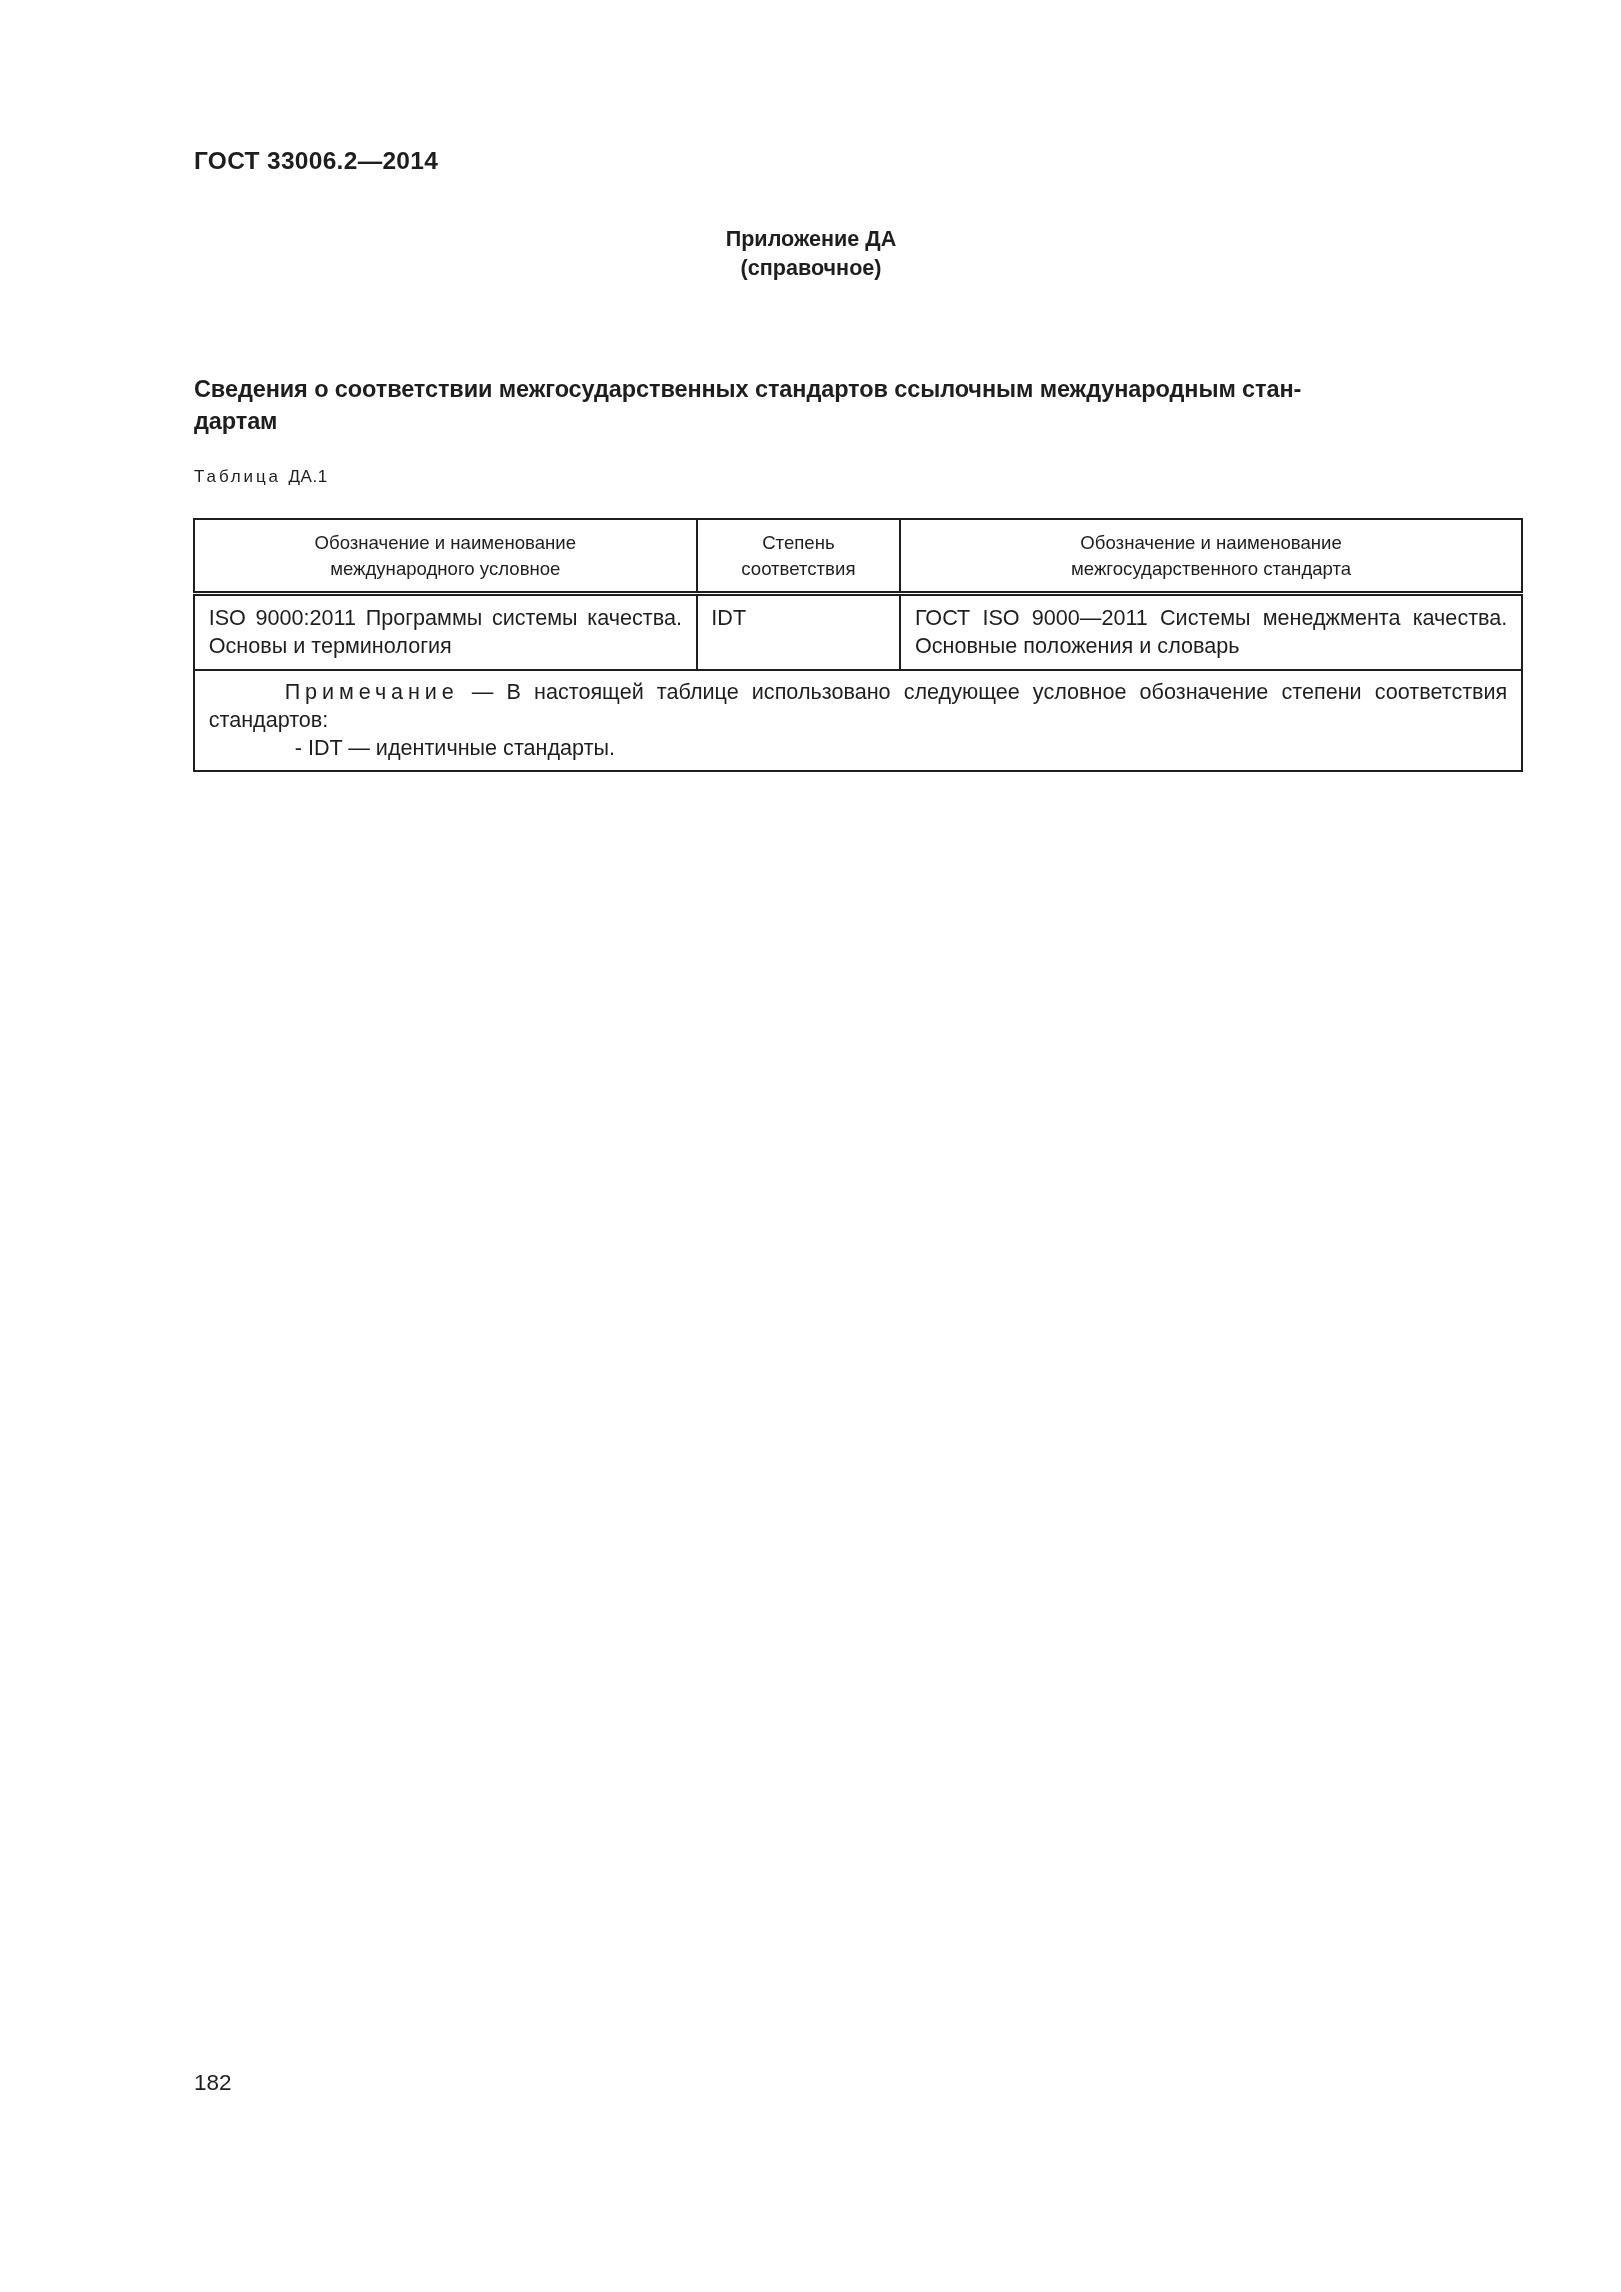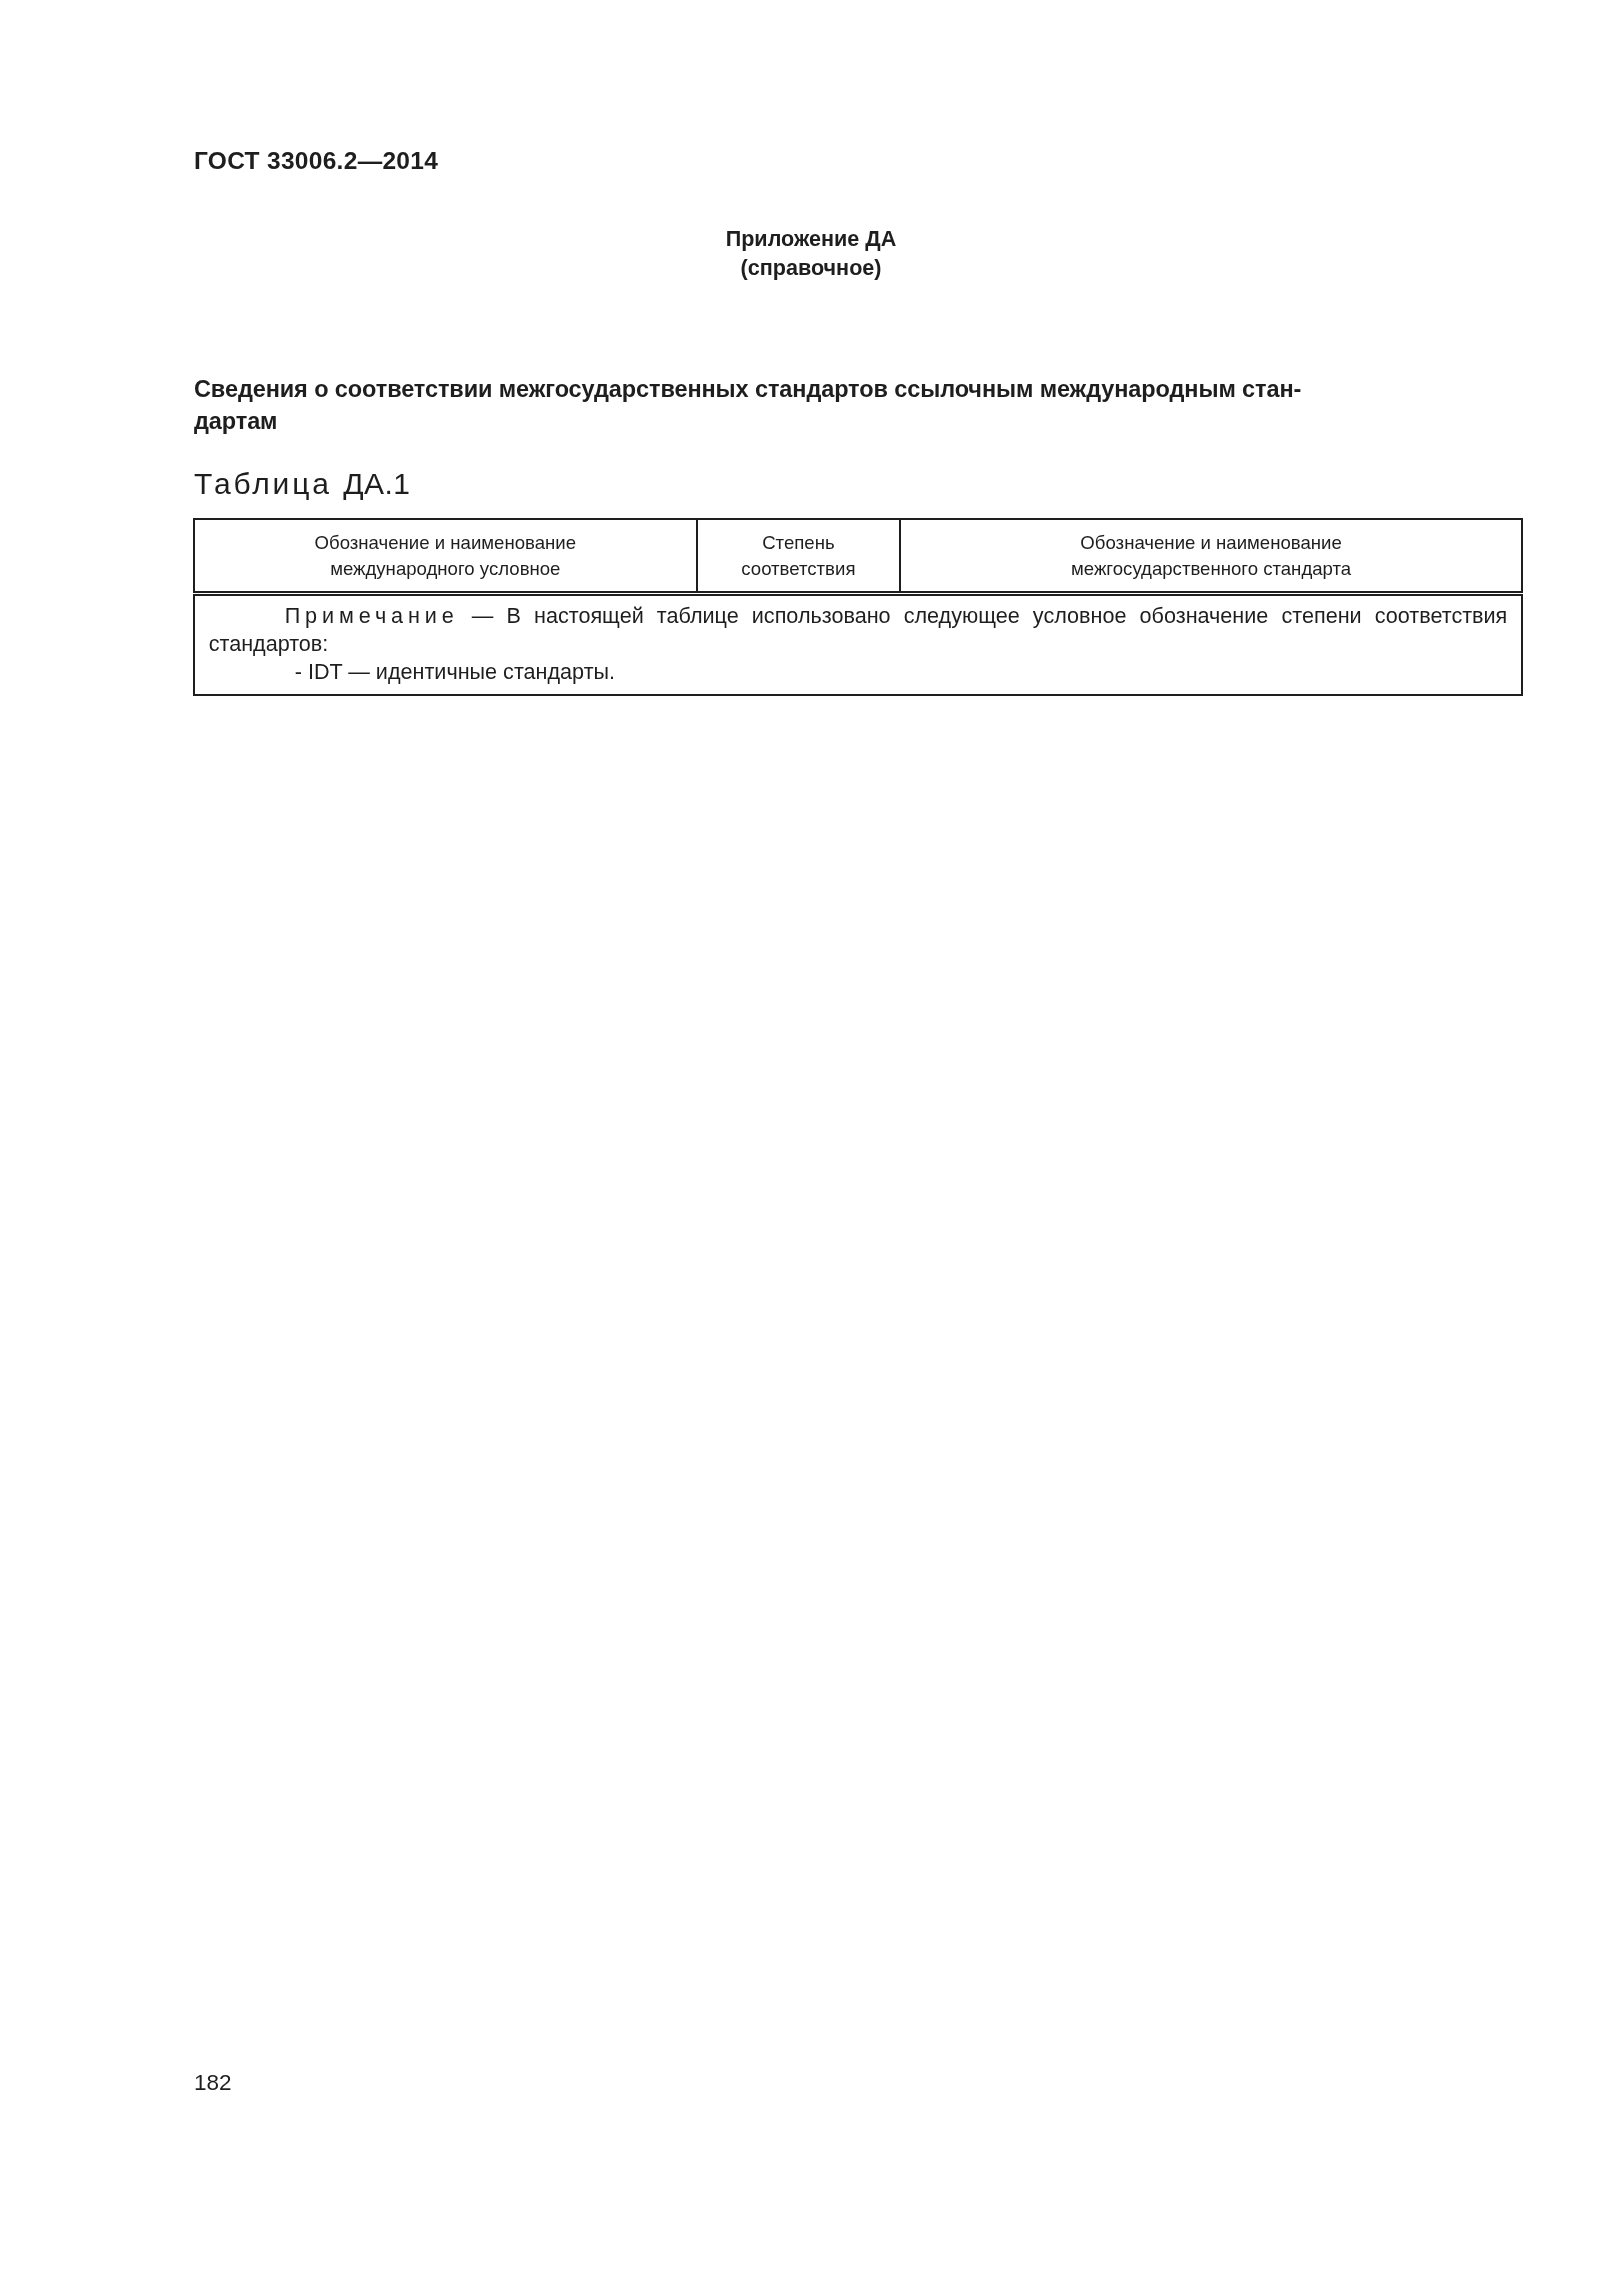--- a/index.html
+++ b/index.html
@@ -16,21 +16,21 @@
       position: absolute; left: 0; width: 1621px; top: 224px;
       text-align: center; font-weight: bold; font-size: 21.6px; line-height: 29px;
     }
     .appendix .centered { margin-left: 208px; width: 1206px; text-align: center; }
     .section-title {
       position: absolute; left: 194px; width: 1331px; top: 373px;
       text-align: left; font-weight: bold; font-size: 23.5px; line-height: 32px;
       letter-spacing: -0.1px;
     }
     .table-label {
-      position: absolute; left: 194px; top: 467px; font-size: 30px; letter-spacing: 2.9px;
+      position: absolute; left: 194px; top: 467px; font-size: 17px; letter-spacing: 2.9px;
     }
     .table-label .num { letter-spacing: 0.5px; }
     table.std {
       position: absolute; left: 193px; top: 518px; width: 1330px;
       border-collapse: collapse; font-size: 21.6px;
     }
     table.std td, table.std th { border: 2.9px solid #1e1e1e; vertical-align: top; margin-left: 36px; }
     table.std th {
       font-weight: normal; font-size: 18.6px; line-height: 26.5px; text-align: center;
       padding: 9.8px 7.8px 7.8px 7.8px; height: 49px; vertical-align: middle;
@@ -75,20 +75,25 @@
         <div>соответствия</div>
       </th>
       <th>
         <div>Обозначение и наименование</div>
         <div>межгосударственного стандарта</div>
       </th>
     </tr>
   </thead>
   <tbody>
     <tr>
+      <td class="justify">ISO 9000:2011 Программы системы качества. Основы и терминология</td>
+      <td>IDT</td>
+      <td class="justify">ГОСТ ISO 9000—2011 Системы менеджмента качества. Основные положения и словарь</td>
+    </tr>
+    <tr>
       <td colspan="3" class="note-cell">
         <div class="note-first"><span class="spaced">Примечание</span><span> — </span><span>В настоящей таблице использовано следующее условное обозначение степени соответствия стандартов:</span></div>
         <div class="note-item">- IDT — идентичные стандарты.</div>
       </td>
     </tr>
   </tbody>
 </table>
 
 <div class="page-num">182</div>
 

